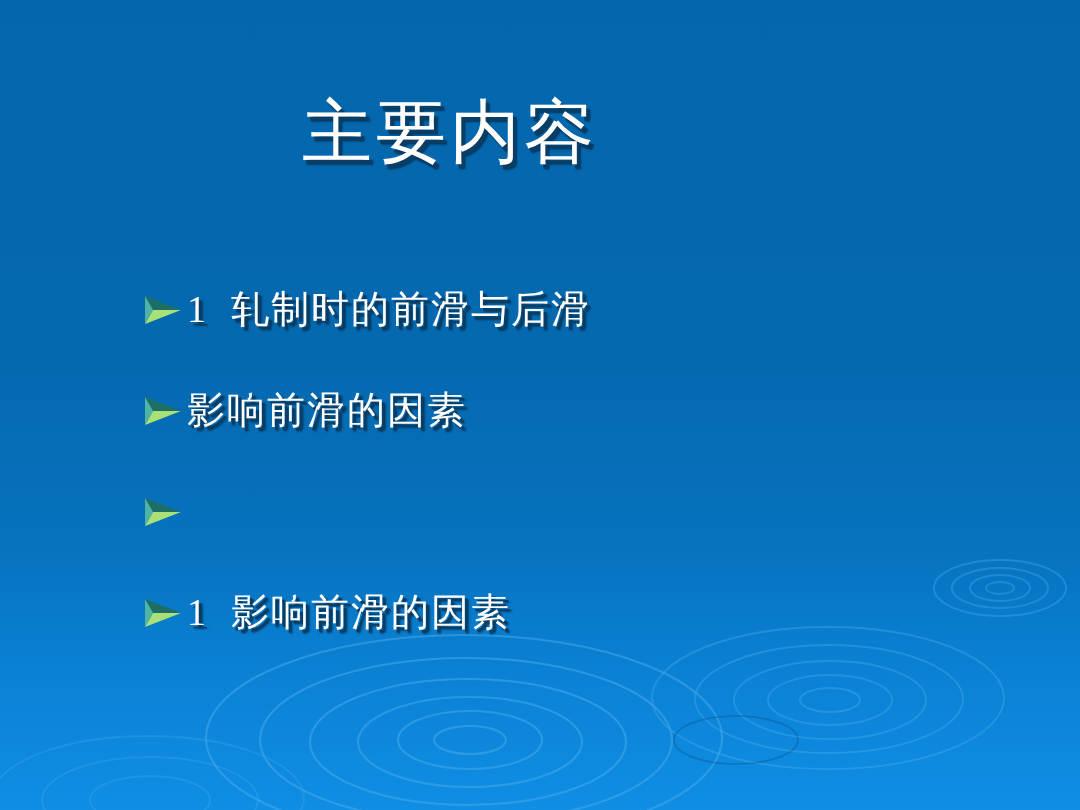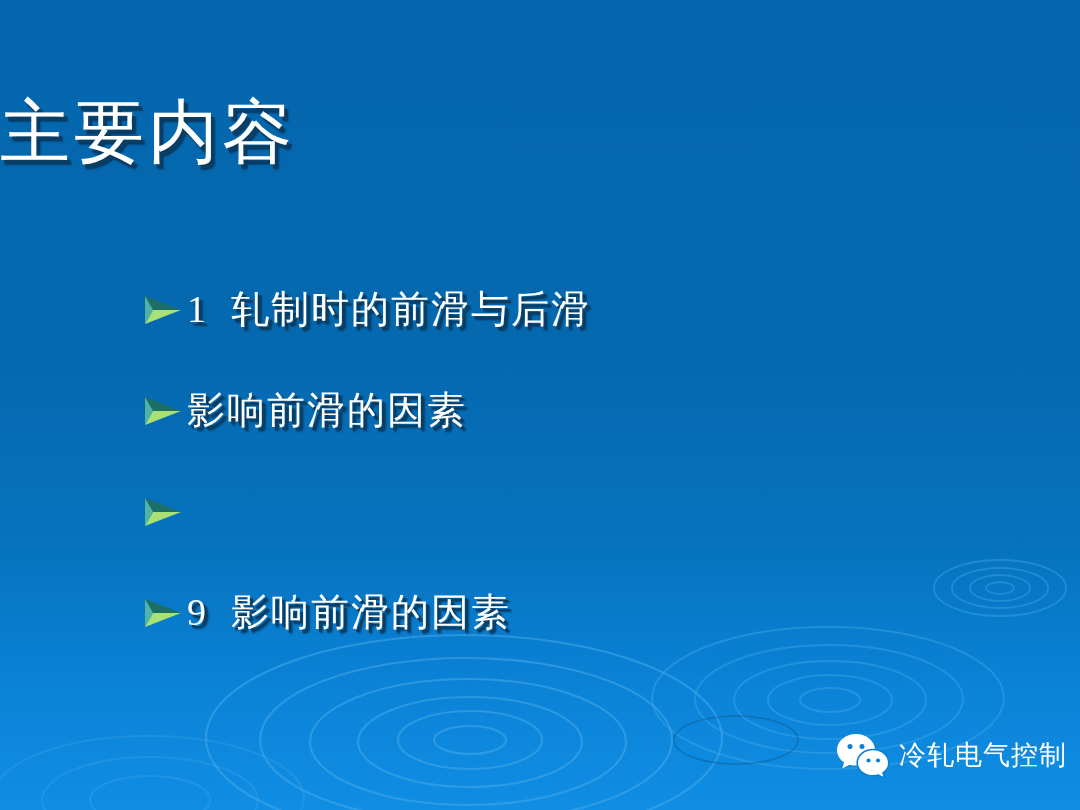--- a/index.html
+++ b/index.html
@@ -32,21 +32,21 @@
     height: 810px;
     pointer-events: none;
   }
 
   
   #title {
     position: absolute;
     left: 0;
     top: 92px;
     width: 900px;
-    text-align: left;
+    text-align: center;
     font-size: 70px;
     line-height: 82px;
     letter-spacing: 4px;
     color: #ffffff;
     font-weight: 400;
     text-shadow: 3px 4px 0 #0a3d63, 4px 5px 2px rgba(3, 35, 60, .75);
   }
 
   
   #bullets {
@@ -187,34 +187,19 @@
     </div>
 
     <div class="bullet-row">
       <span class="bullet-marker">
         <svg viewBox="0 0 40 34" width="40" height="34" xmlns="http://www.w3.org/2000/svg">
           <polygon points="2,3 38,17 10,17" fill="#1d6f66"></polygon>
           <polygon points="2,31 38,17 10,17" fill="#a9e177"></polygon>
           <polygon points="2,3 10,17 2,31" fill="#5ec0a0" fill-opacity="0.85"></polygon>
         </svg>
       </span>
-      <span class="bullet-text">9  影响前滑的因素</span>
+      <span class="bullet-text">1  影响前滑的因素</span>
     </div>
 
   </div>
 
-  <div id="watermark">
-    <span id="wechat-logo">
-      <svg viewBox="0 0 54 46" width="54" height="46" xmlns="http://www.w3.org/2000/svg">
-
-        <path d="M20 2C9.5 2 1 9.1 1 17.9c0 5 2.8 9.5 7.1 12.4L6.2 36.6l7.4-3.9c2 .6 4.2.9 6.4.9 10.5 0 19-7.1 19-15.7S30.5 2 20 2z" fill="#ffffff"></path>
-        <circle cx="14" cy="14.5" r="2.5" fill="#0b7fd4"></circle>
-        <circle cx="26" cy="14.5" r="2.5" fill="#0b7fd4"></circle>
-
-        <path d="M37 17.5c-8.7 0-15.8 5.9-15.8 13.2 0 7.3 7.1 13.2 15.8 13.2 1.9 0 3.7-.3 5.4-.8l6.3 3.3-1.7-5.4c3.5-2.4 5.8-6.1 5.8-10.3 0-7.3-7.1-13.2-15.8-13.2z" fill="#ffffff" stroke="#0b7fd4" stroke-width="1.6"></path>
-        <circle cx="32.5" cy="28.5" r="2.1" fill="#0b7fd4"></circle>
-        <circle cx="42" cy="28.5" r="2.1" fill="#0b7fd4"></circle>
-      </svg>
-    </span>
-    <span id="watermark-text">冷轧电气控制</span>
-  </div>
 
 </div>
 
 </body></html>

